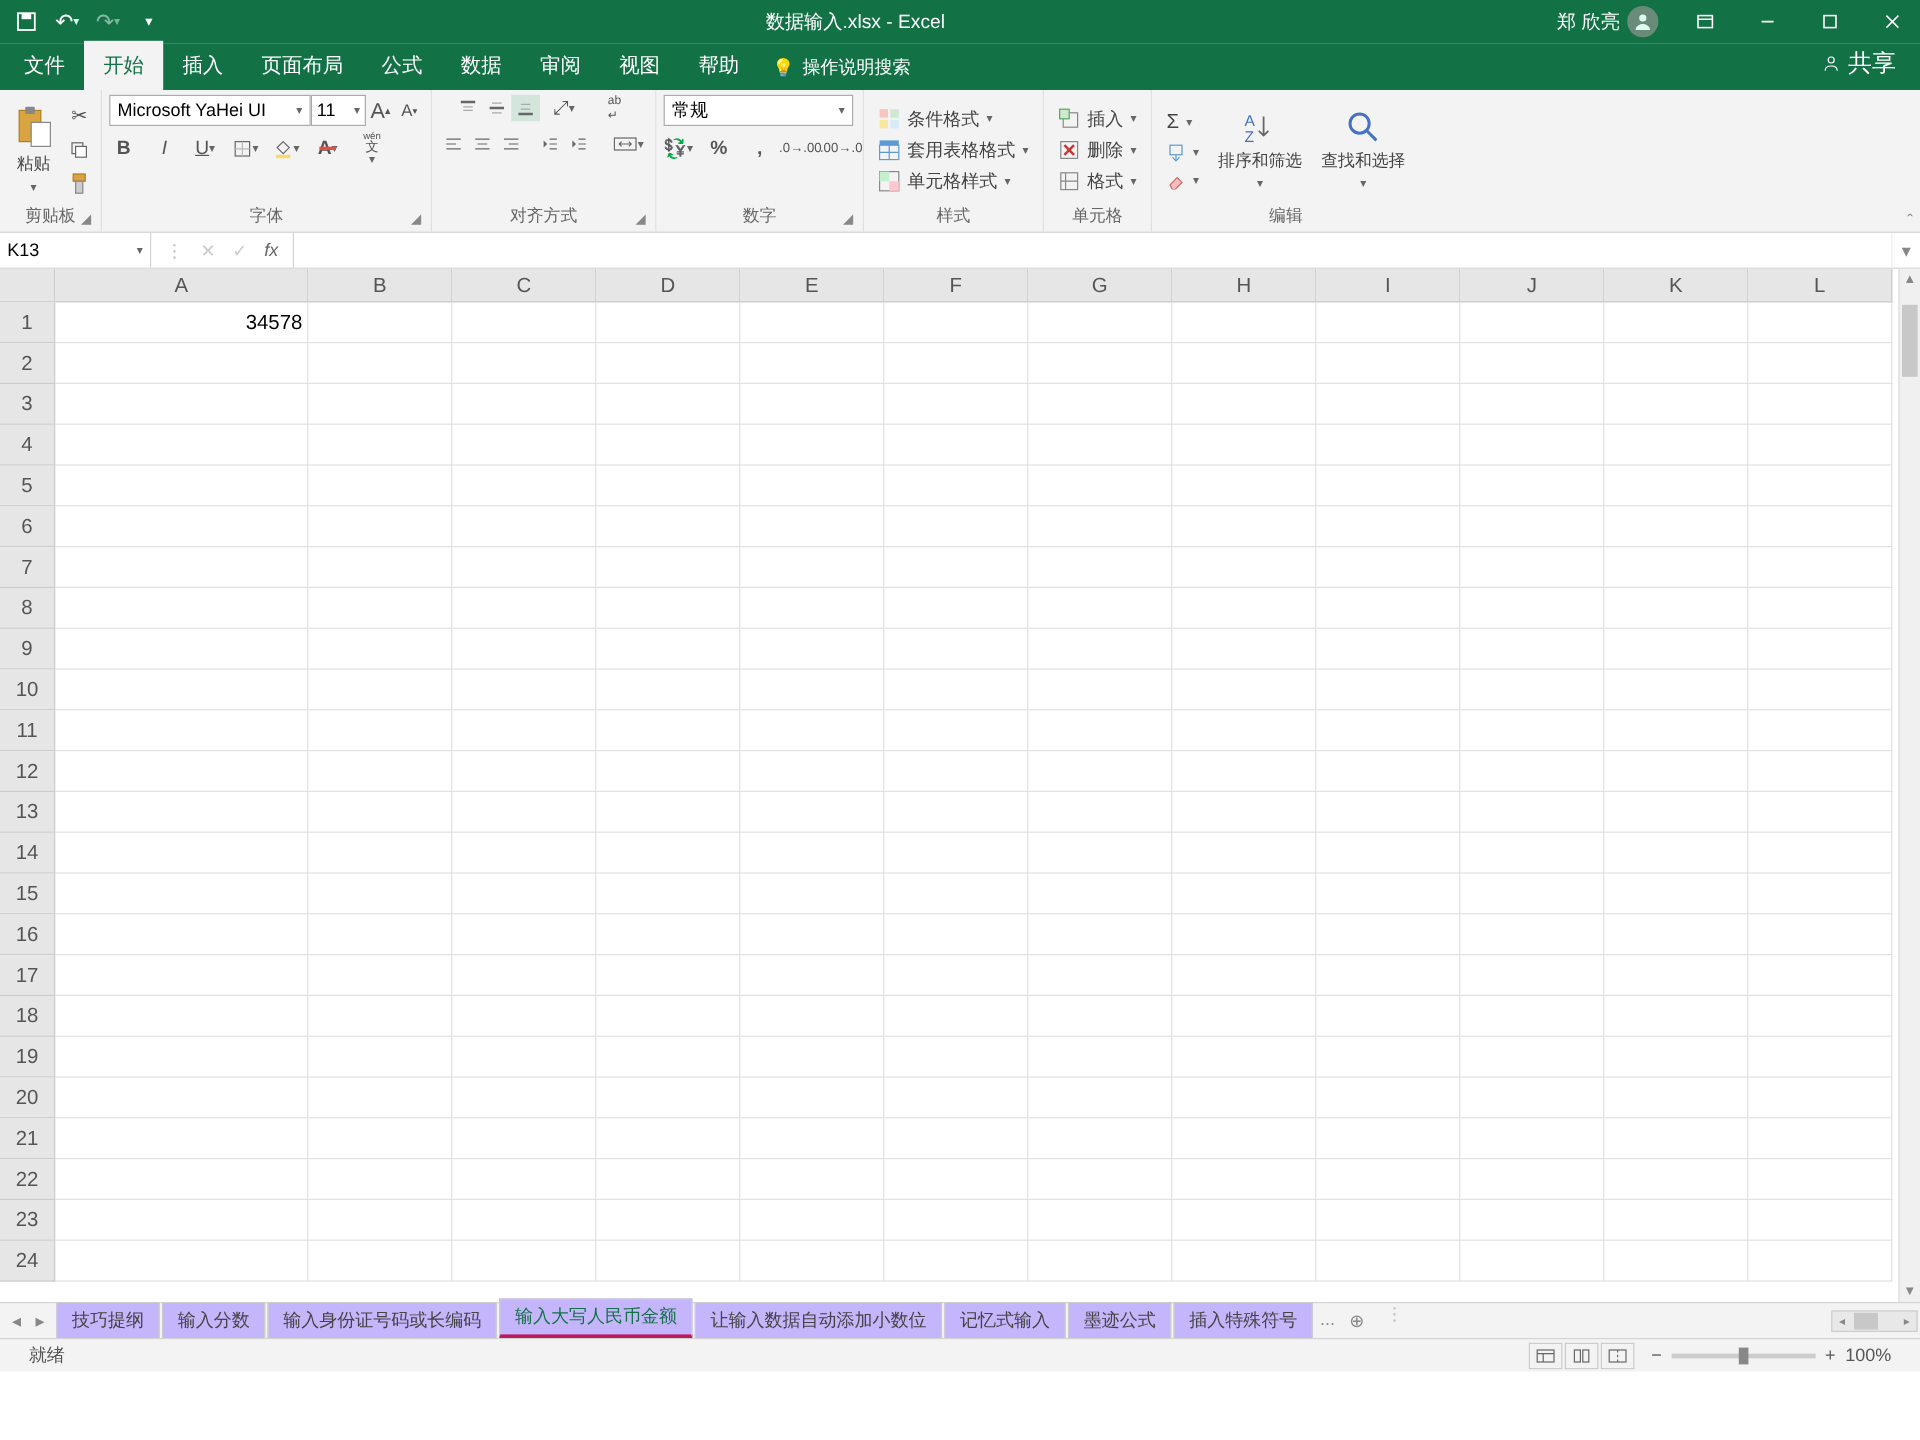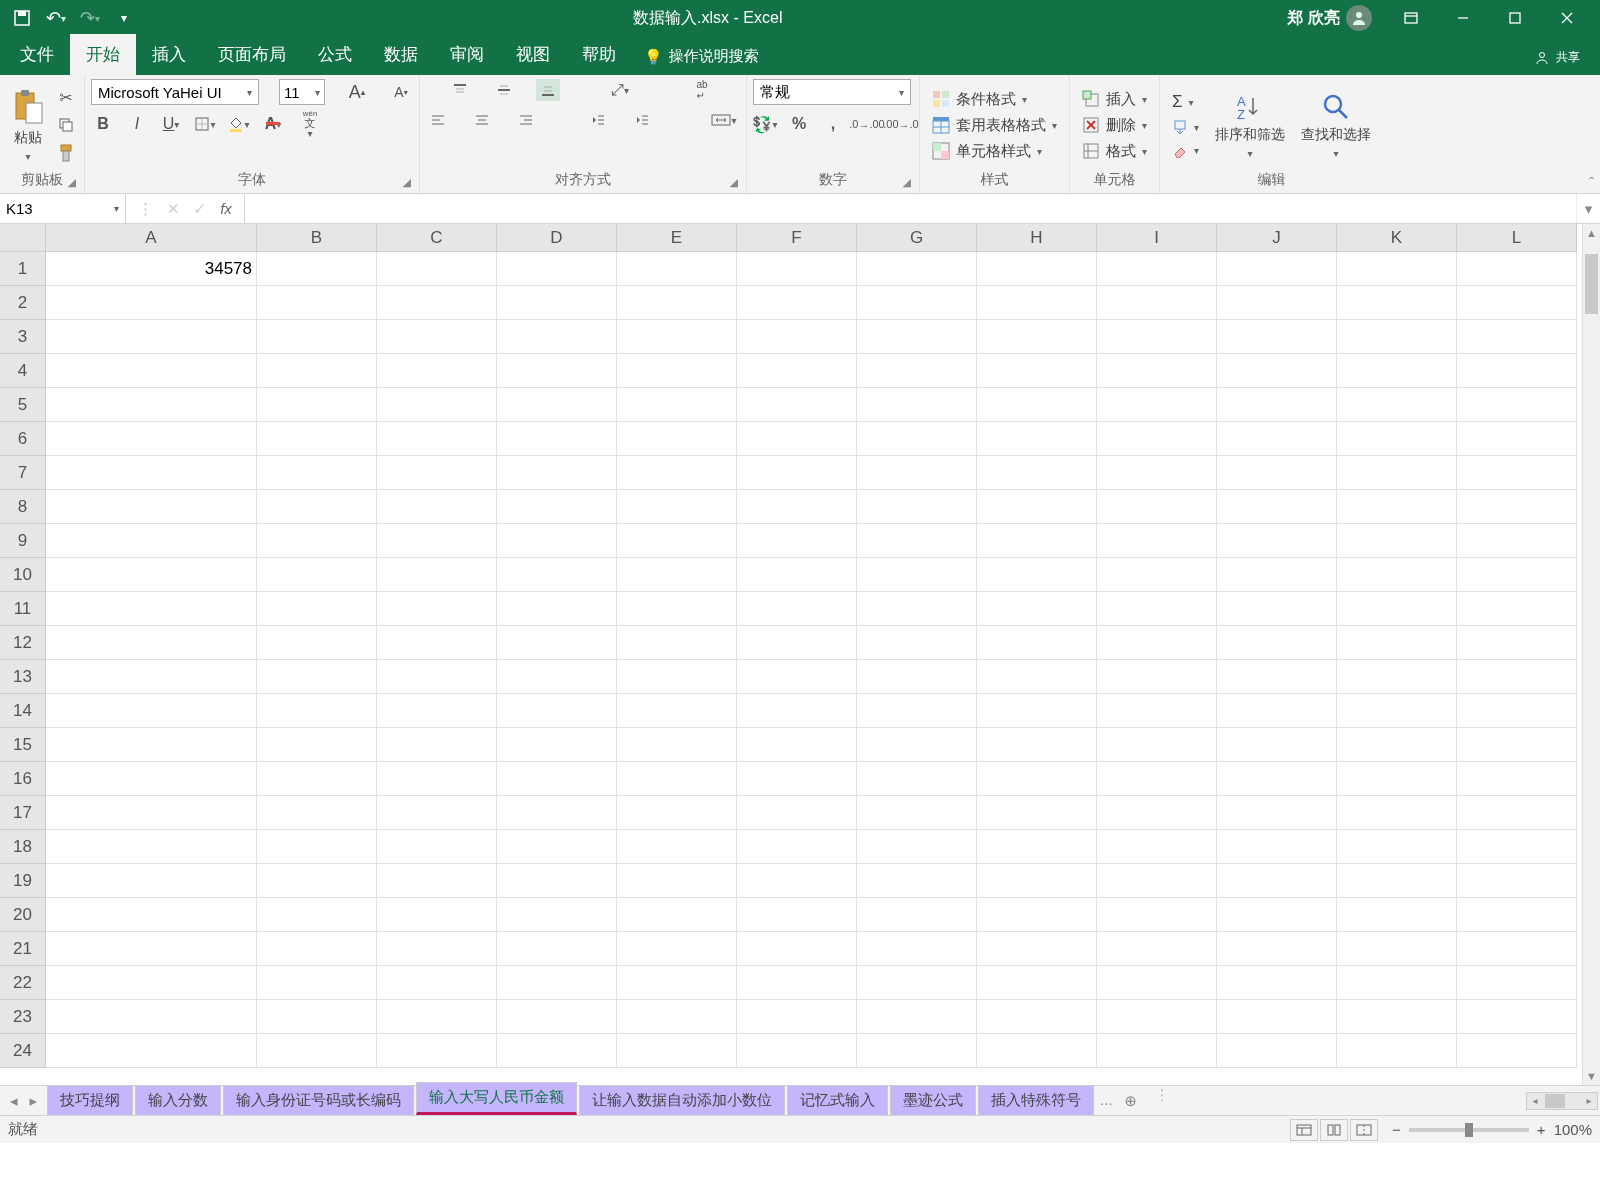--- a/index.html
+++ b/index.html
@@ -3,43 +3,43 @@
 <meta charset="utf-8">
 <style>
 * { margin: 0; padding: 0; box-sizing: border-box; font-family: "Microsoft YaHei UI", sans-serif; }
 body { background: #fff; width: 1600px; height: 1200px; overflow: hidden; font-size: 15px; }
 
 
 .title-bar { background: #127245; height: 36px; display: flex; align-items: center; color: #fff; }
 .title-bar .qat { display: flex; align-items: center; gap: 6px; padding-left: 8px; }
 .title-bar .qat .ic { width: 28px; height: 28px; display: flex; align-items: center; justify-content: center; cursor: pointer; font-size: 18px; }
 .title-bar .center { flex: 1; text-align: center; font-size: 16px; }
-.title-bar .right { display: flex; align-items: center; gap: 6px; padding-right: 10px; font-weight: bold; }
+.title-bar .right { display: flex; align-items: center; gap: 6px; padding-right: 0; }
 .title-bar .right .user { display: flex; align-items: center; gap: 6px; font-size: 16px; padding: 0 10px; }
 .title-bar .right .avatar { width: 26px; height: 26px; border-radius: 50%; background: #6a8a7a; display: flex; align-items: center; justify-content: center; }
 .title-bar .right .win-btn { width: 46px; height: 36px; display: flex; align-items: center; justify-content: center; cursor: pointer; font-size: 16px; }
 
 
 .ribbon-tabs { background: #127245; height: 39px; display: flex; align-items: flex-end; padding: 0 4px; color: #fff; }
 .ribbon-tabs .tab { padding: 9px 16px; font-size: 17px; cursor: pointer; }
 .ribbon-tabs .tab.active { background: #f3f3f3; color: #127245; }
 .ribbon-tabs .tell-me { display: flex; align-items: center; gap: 6px; padding: 9px 12px; }
-.ribbon-tabs .share { margin-left: auto; display: flex; align-items: center; gap: 6px; padding: 9px 16px; font-size: 12px; }
+.ribbon-tabs .share { margin-left: auto; display: flex; align-items: center; gap: 6px; padding: 9px 16px; font-size: 20px; }
 
 
 .ribbon { background: #f3f3f3; height: 119px; border-bottom: 1px solid #d4d4d4; display: flex; position: relative; }
 .ribbon-group { border-right: 1px solid #e1e1e1; padding: 4px 6px 2px 6px; display: flex; flex-direction: column; }
 .ribbon-group .gbody { flex: 1; display: flex; align-items: center; gap: 4px; }
 .ribbon-group .glabel { text-align: center; font-size: 14px; color: #666; padding-bottom: 2px; position: relative; }
 .ribbon-group .glabel .launcher { position: absolute; right: 2px; bottom: 2px; font-size: 11px; color: #888; cursor: pointer; }
 .big-btn { display: flex; flex-direction: column; align-items: center; justify-content: center; padding: 4px 6px; cursor: pointer; gap: 4px; font-size: 14px; color: #444; }
 .big-btn .bi { font-size: 28px; }
 .vcol { display: flex; flex-direction: column; gap: 6px; }
 .mini { width: 24px; height: 22px; display: flex; align-items: center; justify-content: center; cursor: pointer; font-size: 16px; color: #555; }
-.row { display: flex; align-items: center; gap: 20px; }
+.row { display: flex; align-items: center; gap: 0; }
 .font-name { width: 168px; height: 26px; border: 1px solid #ababab; background: #fff; font-size: 15px; padding: 0 6px; display: flex; align-items: center; justify-content: space-between; }
 .font-size { width: 46px; height: 26px; border: 1px solid #ababab; background: #fff; font-size: 15px; display: flex; align-items: center; justify-content: space-between; padding: 0 4px; }
 .drop { width: 158px; height: 26px; border: 1px solid #ababab; background: #fff; display: flex; align-items: center; justify-content: space-between; padding: 0 6px; font-size: 15px; }
 .rb-item { display: flex; align-items: center; gap: 6px; font-size: 15px; color: #444; padding: 2px 6px; cursor: pointer; }
 .rb-item .ico { width: 18px; height: 18px; display: inline-block; }
 .arrow-down { font-size: 10px; color: #666; }
 .collapse-rib { position: absolute; right: 6px; bottom: 2px; font-size: 14px; color: #888; cursor: pointer; }
 
 
 .formula-row { height: 30px; border-bottom: 1px solid #d4d4d4; display: flex; align-items: stretch; background: #fff; }
@@ -71,21 +71,21 @@
 .sheet-tabs { display: flex; align-items: flex-end; }
 .sheet-tab { padding: 5px 12px; background: #c4b5fd; border: 1px solid #ccc; border-bottom: none; margin-right: 2px; cursor: pointer; color: #444; }
 .sheet-tab.active { border-bottom: 3px solid #be185d; color: #127245; text-align: center; }
 .sheet-add { width: 28px; display: flex; align-items: center; justify-content: center; color: #888; cursor: pointer; }
 .hscroll-area { flex: 1; display: flex; align-items: center; justify-content: flex-end; padding-right: 2px; }
 .hscroll { width: 72px; height: 18px; background: #e8e8e8; border: 1px solid #ccc; position: relative; }
 .hscroll .ar { position: absolute; top: 0; bottom: 0; width: 16px; display: flex; align-items: center; justify-content: center; font-size: 10px; color: #888; }
 .hscroll .thumb { position: absolute; left: 18px; top: 1px; bottom: 1px; width: 20px; background: #c8c8c8; }
 
 
-.status-bar { height: 28px; background: #f3f3f3; border-top: 1px solid #d4d4d4; display: flex; align-items: center; font-size: 15px; color: #555; padding: 0 8px; }
+.status-bar { height: 28px; background: #f3f3f3; border-top: 1px solid #d4d4d4; display: flex; align-items: center; font-size: 15px; color: #555; padding: 0 24px; }
 .status-bar .views { margin-left: auto; display: flex; align-items: center; gap: 2px; }
 .status-bar .view-btn { width: 28px; height: 22px; border: 1px solid #ccc; display: flex; align-items: center; justify-content: center; cursor: pointer; font-size: 13px; }
 .status-bar .zoom { display: flex; align-items: center; gap: 8px; margin-left: 14px; }
 .status-bar .slider { width: 120px; height: 4px; background: #ccc; position: relative; }
 .status-bar .slider .handle { position: absolute; left: 50%; top: -5px; width: 8px; height: 14px; background: #888; transform: translateX(-50%); }
 
 svg { display: block; }
 </style>
 </head>
 <body>

